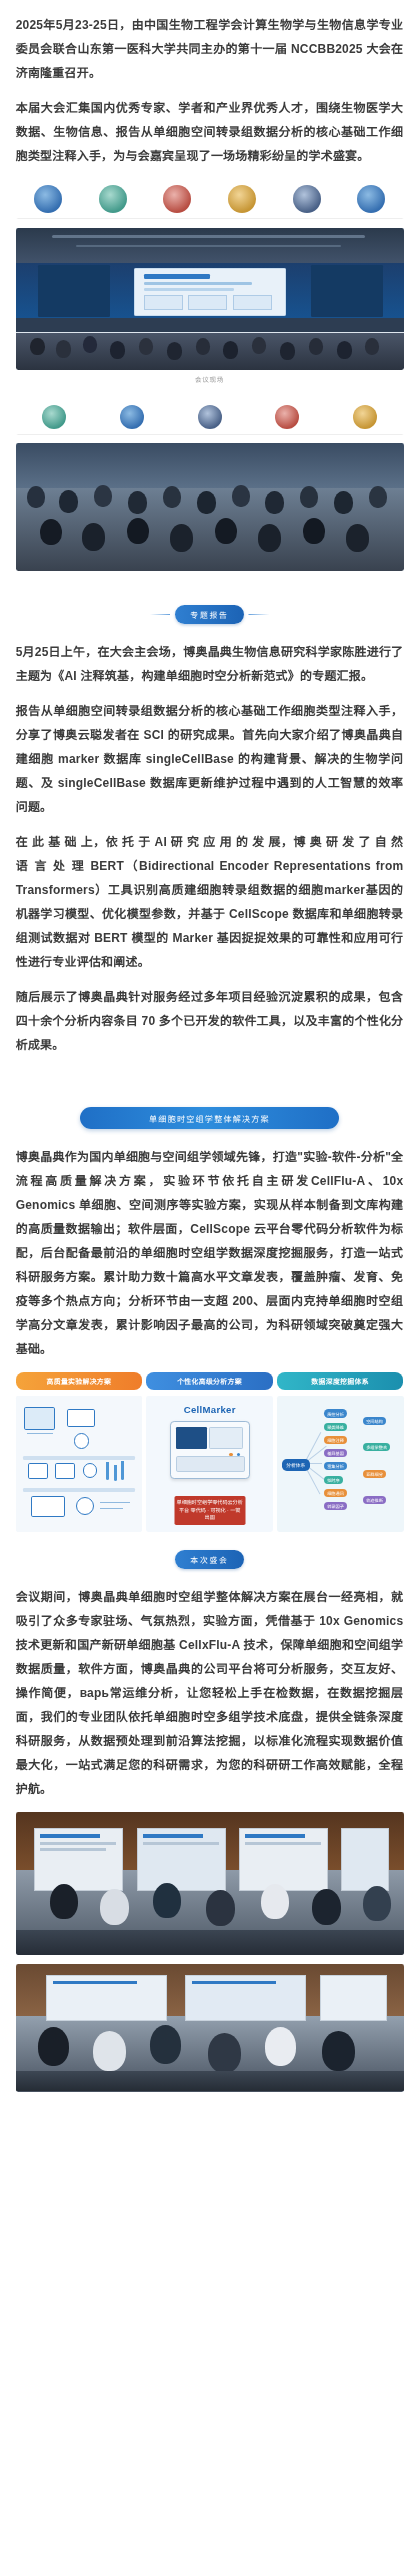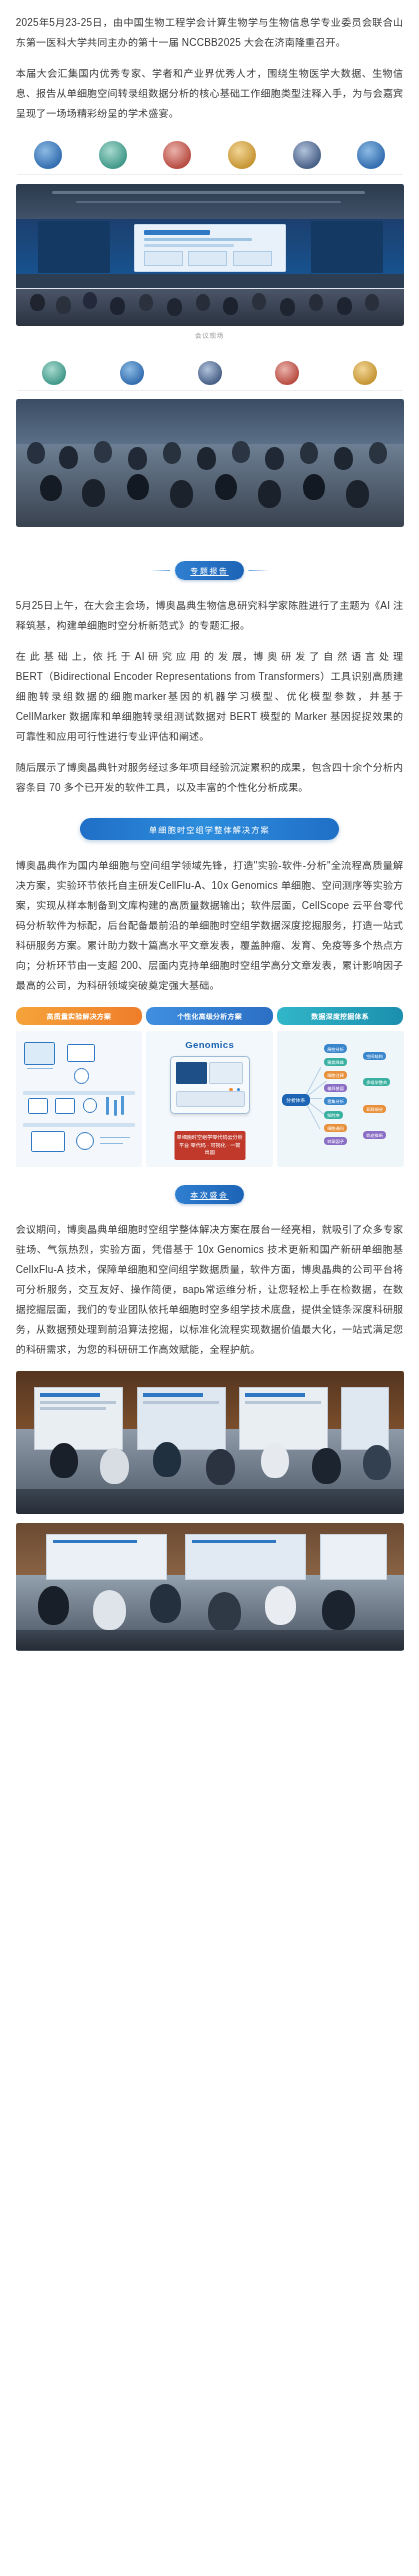--- a/index.html
+++ b/index.html
@@ -13,26 +13,27 @@
     min-height: 2576px;
     position: relative;
     overflow-x: hidden;
   }
   .page {
     width: 419px;
     padding: 13.3px 15.7px 18px 15.7px;
     background: #ffffff;
   }
   p.body-text {
-    font-size: 10px;
+    font-size: 12px;
     line-height: 2.0;
     color: #3b3b3b;
     letter-spacing: 0.2px;
     text-align: justify;
     margin-bottom: 11px;
+    font-weight: bold;
   }
   .gap-sm { height: 8.4px; }
   .gap-md { height: 15.7px; }
 
   
   .img-frame {
     width: 388px;
     border-radius: 2.4px;
     overflow: hidden;
     position: relative;
@@ -50,36 +51,36 @@
   .pill-wrap { display: flex; justify-content: center; margin: 18px 0 15.7px 0; }
   .pill {
     background: linear-gradient(90deg,#2f7fd1,#1c63b5);
     color: #fff;
     font-size: 7.8px;
     letter-spacing: 1.8px;
     padding: 4.2px 15.7px;
     border-radius: 9.6px;
     position: relative;
     box-shadow: 0 1.2px 3px rgba(30,90,160,.3);
-    text-decoration: underline;
   }
   .pill::before, .pill::after {
     content:""; position:absolute; top:50%; width:20.5px; height:0.6px;
     background: linear-gradient(90deg,rgba(47,127,209,0),rgba(47,127,209,.75));
   }
   .pill::before { left:-25px; }
   .pill::after  { right:-25px; transform: scaleX(-1); }
 
   .wide-banner-wrap { display:flex; justify-content:center; margin: 20.5px 0 15.7px; }
   .wide-banner {
     width: 259px; padding: 5.4px 0;
     text-align:center; color:#fff; font-size:8.1px; letter-spacing:1.2px;
     background: linear-gradient(90deg,#1f6fc6,#2e8ddd 48%,#1f6fc6);
     border-radius: 11px;
     box-shadow: 0 1.8px 4.2px rgba(25,90,160,.28);
+    margin-top: 30px;
   }
 
   
   .tabs-row { display:flex; gap:4.2px; justify-content:space-between; margin-bottom: 6px; }
   .tab {
     flex:1; text-align:center; color:#fff; font-size:6.9px;
     padding: 4.2px 1.2px; border-radius: 7.8px; letter-spacing:0.3px;
     font-weight: bold;
   }
   .tab.orange { background: linear-gradient(90deg,#f5a33a,#ef7d2a); }
@@ -274,21 +275,22 @@
     <div class="crowd-dot" style="left:330px;top:81px;width:23px;height:28px;background:#1b222c;"></div>
   </div>
 
   <div class="gap-md"></div>
 
   <div class="pill-wrap">
     <span class="pill">专题报告</span>
   </div>
 
   <p class="body-text">5月25日上午，在大会主会场，博奥晶典生物信息研究科学家陈胜进行了主题为《AI 注释筑基，构建单细胞时空分析新范式》的专题汇报。</p>
-  <p class="body-text">在 此 基 础 上，依 托 于 AI 研 究 应 用 的 发 展，博 奥 研 发 了 自 然 语 言 处 理 BERT（Bidirectional Encoder Representations from Transformers）工具识别高质建细胞转录组数据的细胞marker基因的机器学习模型、优化模型参数，并基于 CellMarker 数据库和单细胞转录组测试数据对 BERT 模型的 Marker 基因捉捉效果的可靠性和应用可行性进行专业评估和阐述。</p>
+  <p class="body-text">报告从单细胞空间转录组数据分析的核心基础工作细胞类型注释入手，分享了博奥云聪发者在 SCI 的研究成果。首先向大家介绍了博奥晶典自建细胞 marker 数据库 singleCellBase 的构建背景、解决的生物学问题、及 singleCellBase 数据库更新维护过程中遇到的人工智慧的效率问题。</p>
+  <p class="body-text">在 此 基 础 上，依 托 于 AI 研 究 应 用 的 发 展，博 奥 研 发 了 自 然 语 言 处 理 BERT（Bidirectional Encoder Representations from Transformers）工具识别高质建细胞转录组数据的细胞marker基因的机器学习模型、优化模型参数，并基于 CellScope 数据库和单细胞转录组测试数据对 BERT 模型的 Marker 基因捉捉效果的可靠性和应用可行性进行专业评估和阐述。</p>
   <p class="body-text">随后展示了博奥晶典针对服务经过多年项目经验沉淀累积的成果，包含四十余个分析内容条目 70 多个已开发的软件工具，以及丰富的个性化分析成果。</p>
 
   <div class="wide-banner-wrap">
     <div class="wide-banner">单细胞时空组学整体解决方案</div>
   </div>
 
   <p class="body-text">博奥晶典作为国内单细胞与空间组学领域先锋，打造"实验-软件-分析"全流程高质量解决方案，实验环节依托自主研发CellFlu-A、10x Genomics 单细胞、空间测序等实验方案，实现从样本制备到文库构建的高质量数据输出；软件层面，CellScope 云平台零代码分析软件为标配，后台配备最前沿的单细胞时空组学数据深度挖掘服务，打造一站式科研服务方案。累计助力数十篇高水平文章发表，覆盖肿瘤、发育、免疫等多个热点方向；分析环节由一支超 200、层面内克持单细胞时空组学高分文章发表，累计影响因子最高的公司，为科研领域突破奠定强大基础。</p>
 
   <div class="tabs-row">
     <div class="tab orange">高质量实验解决方案</div>
@@ -314,21 +316,21 @@
         <div class="shelf" style="left:7.2px;top:92px;width:112px;height:3.6px;"></div>
         <div class="box" style="left:15.7px;top:100px;width:34px;height:20.5px;"></div>
         <div class="dish" style="left:60px;top:101px;width:18px;height:18px;"></div>
         <div class="line" style="left:84px;top:106px;width:30px;"></div>
         <div class="line" style="left:84px;top:112px;width:23px;"></div>
       </div>
     </div>
 
     <div class="sol-col c2">
       <div class="device-wrap">
-        <div class="device-title">Genomics</div>
+        <div class="device-title">CellMarker</div>
         <div class="device">
           <div class="screen"></div>
           <div class="panel"></div>
           <div class="dot" style="right:8.4px;top:31px;"></div>
           <div class="dot" style="right:15.7px;top:31px;background:#e8903a;"></div>
           <div class="slot"></div>
         </div>
         <div class="red-badge">单细胞时空组学零代码云分析平台
 零代码 · 可视化 · 一键出图</div>
       </div>

